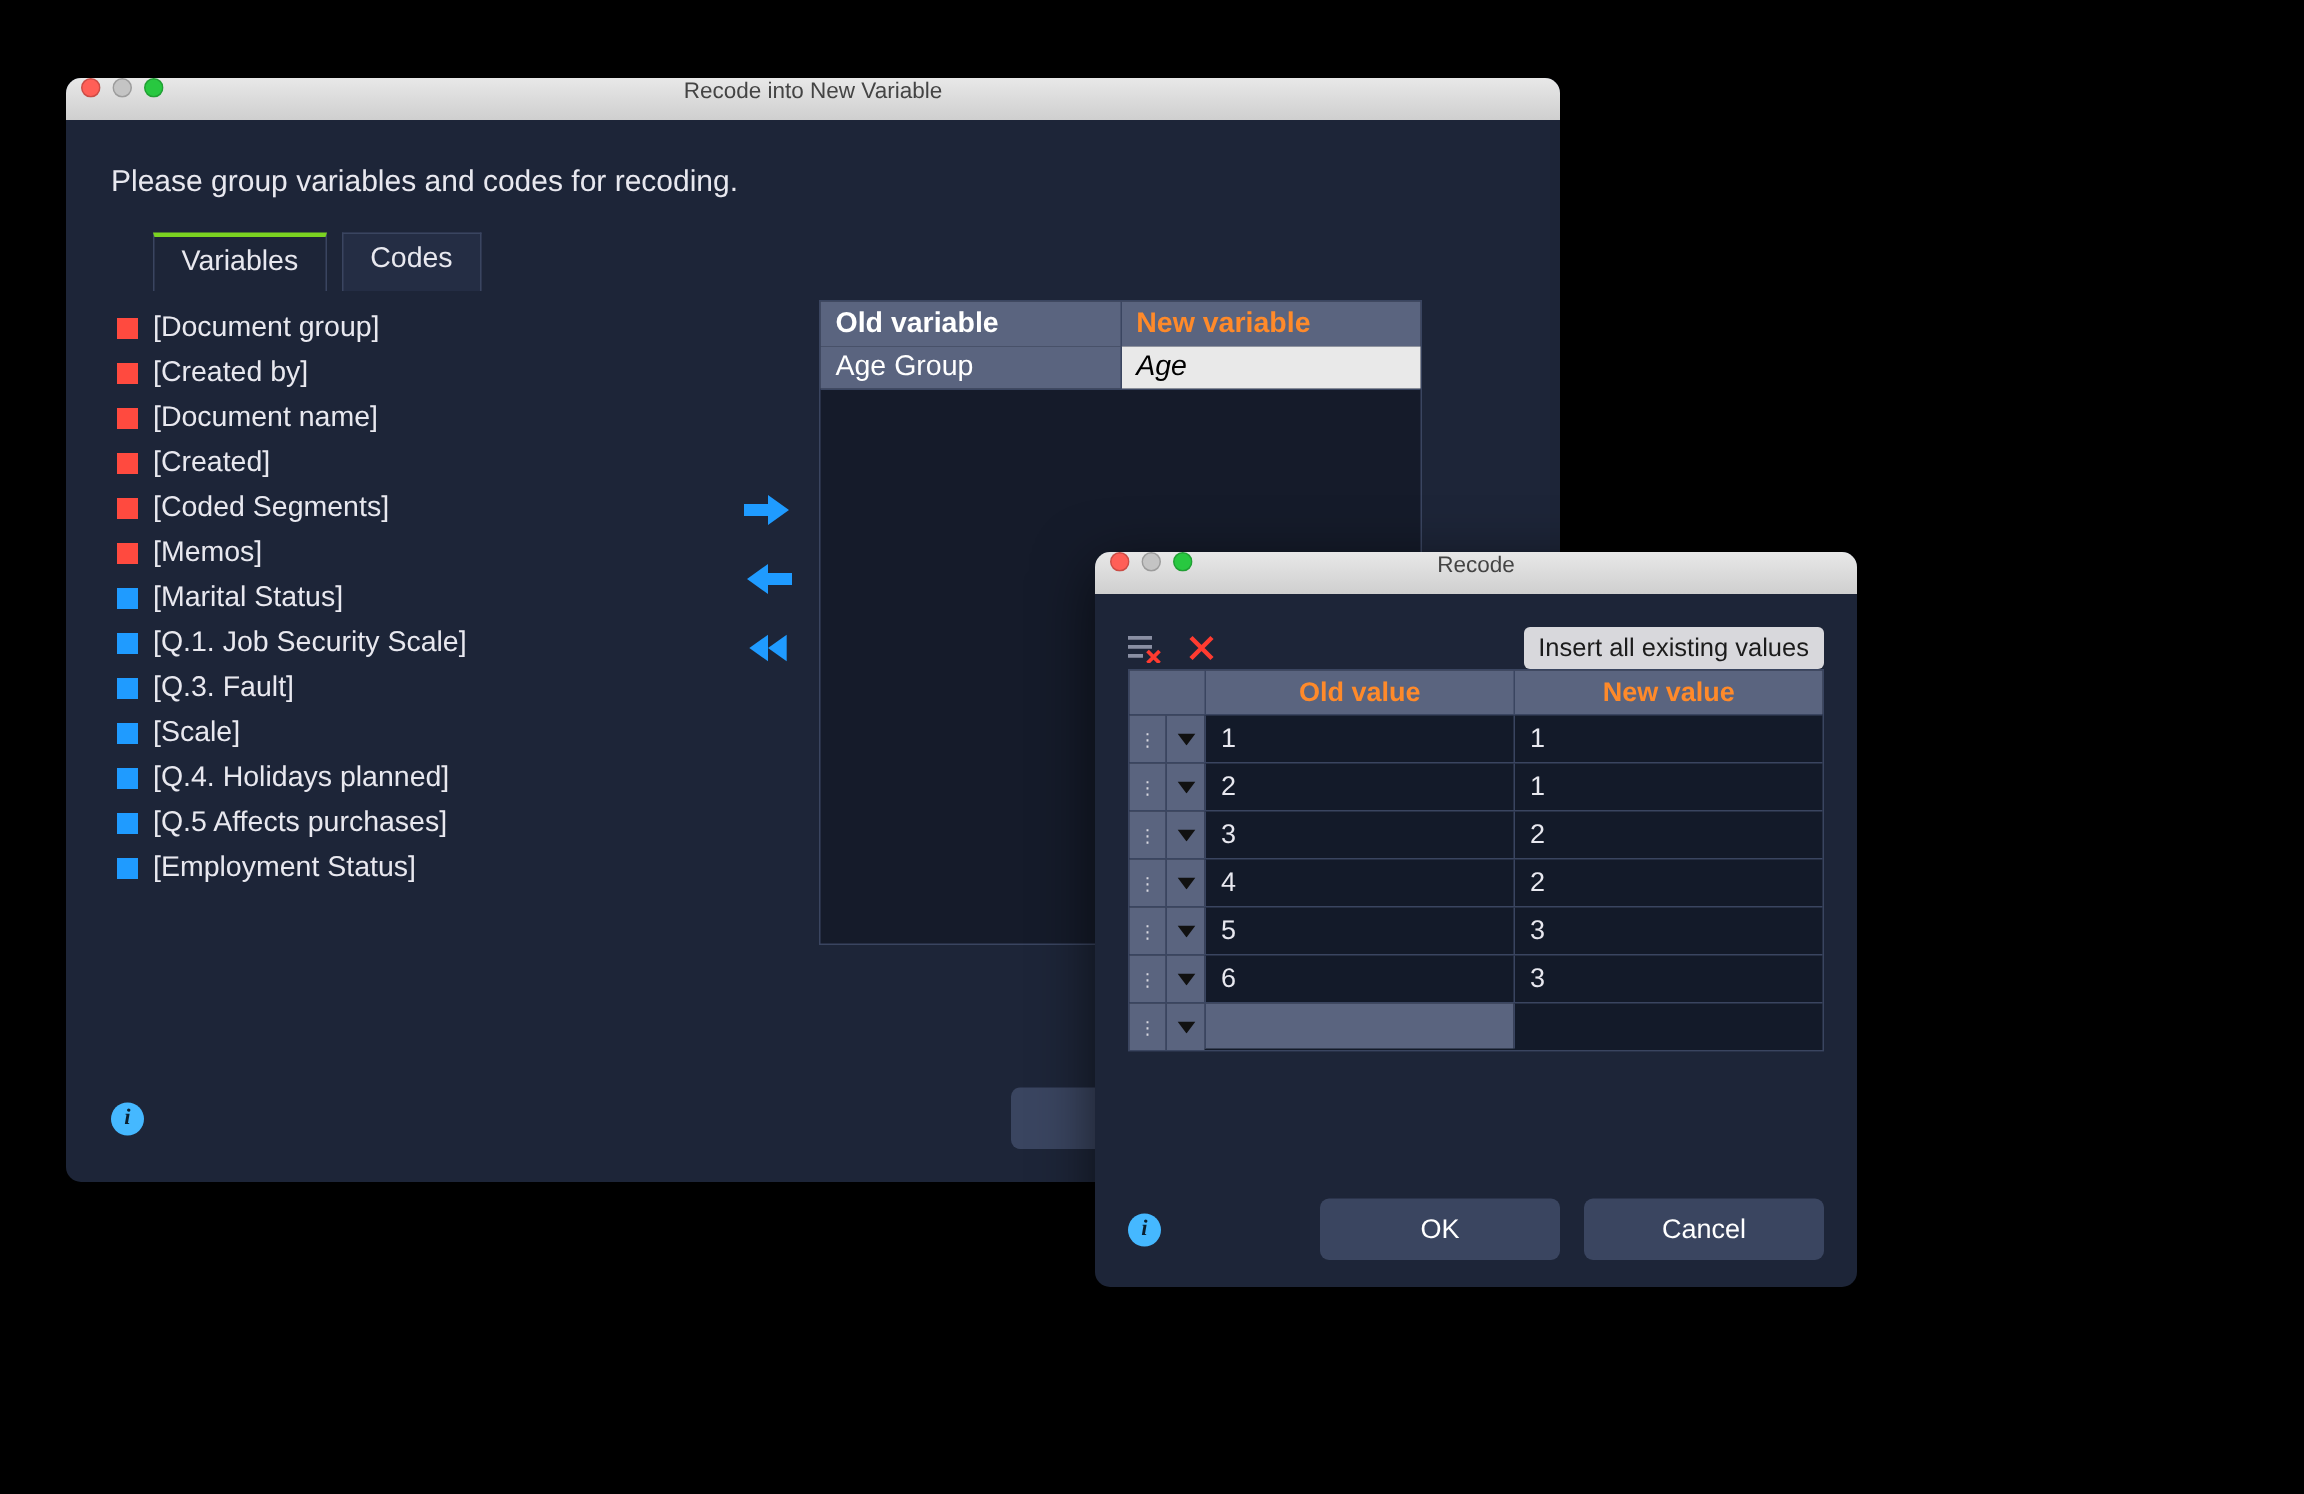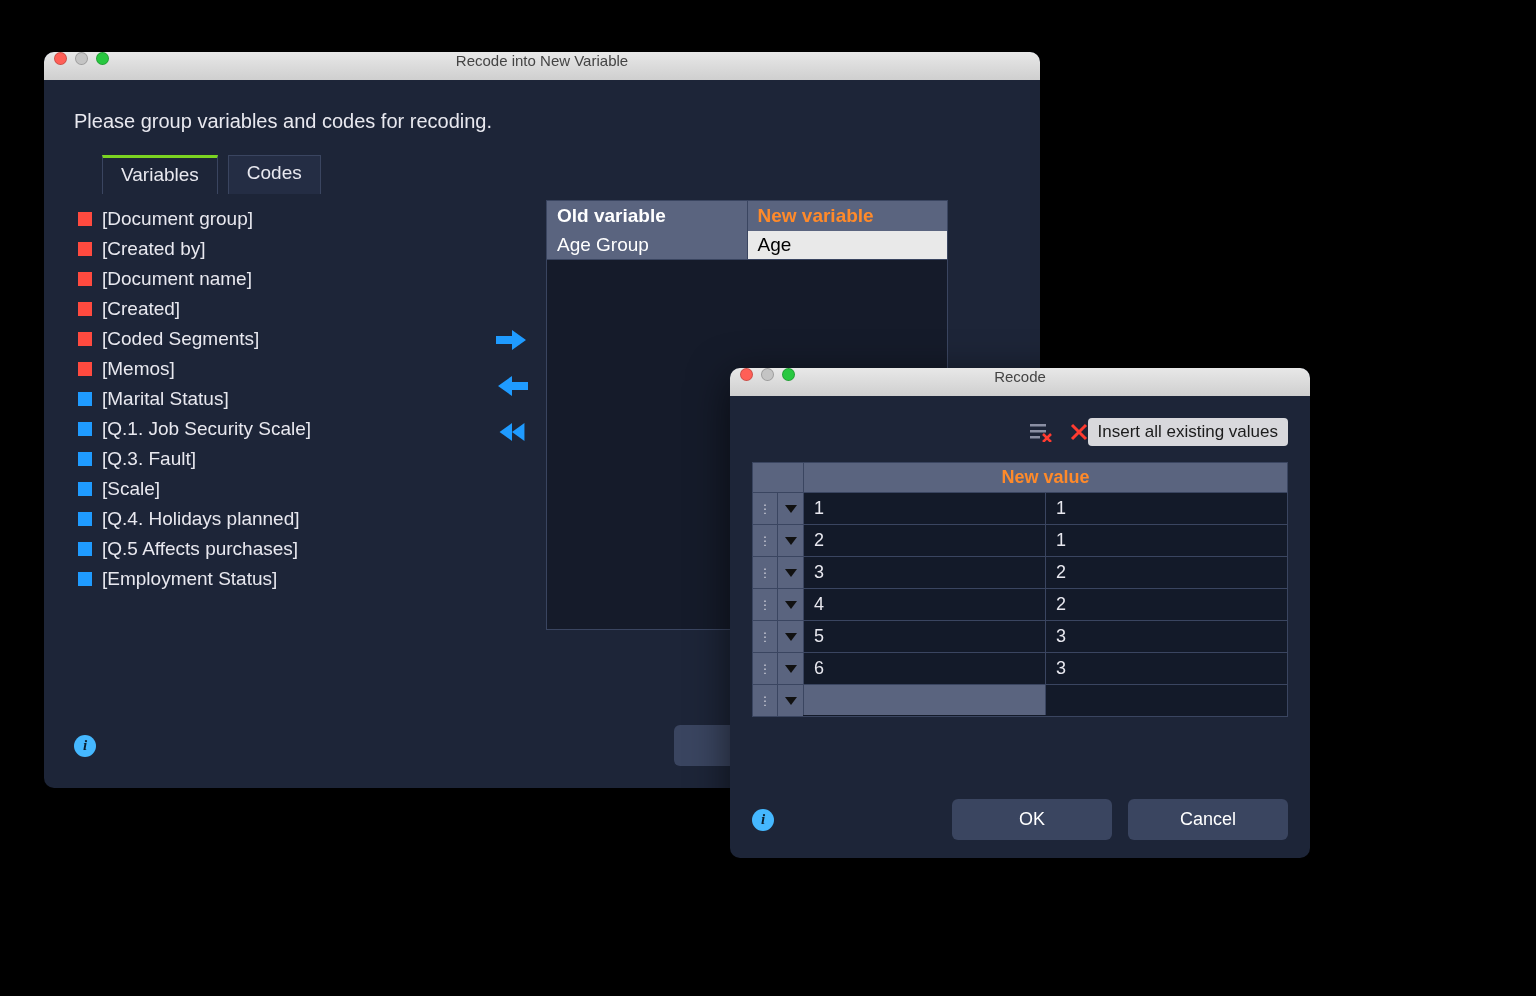--- a/index.html
+++ b/index.html
@@ -120,21 +120,21 @@
   }
   .table1 .hdr .cell { padding: 4px 10px; }
   .table1 .hdr .c1 { flex: 1; border-right: 1px solid #3a4560; color:#fff; }
   .table1 .hdr .c2 { flex: 1; color: #ff8a2a; }
   .table1 .row {
     display: flex;
     font-size: 19px;
   }
   .table1 .row .cell { padding: 3px 10px; }
   .table1 .row .c1 { flex:1; background:#5a647f; border-right:1px solid #3a4560; color:#fff; }
-  .table1 .row .c2 { flex:1; background:#e9e9e9; color:#000; }
+  .table1 .row .c2 { flex:1; background:#e9e9e9; color:#000;font-style:italic; }
   .table1 .rest { height: 370px; border-top:1px solid #3a4560; }
 
   .win1-footer {
     position: absolute;
     left: 30px; right: 30px; bottom: 22px;
     display: flex;
     align-items: center;
     justify-content: space-between;
   }
   .info-icon {
@@ -153,28 +153,28 @@
     border: none;
     color: #fff;
     font-size: 18px;
     padding: 10px 0;
     width: 160px;
     border-radius: 6px;
     cursor: pointer;
   }
 
   
-  .win2 { left: 730px; top: 368px; width: 580px; height: 490px; }
+  .win2 { left: 730px; top: 368px; width: 508px; height: 490px; }
   .win2 .window-body { padding: 22px 22px 18px 22px; position:relative; height: calc(100% - 28px); }
 
   .toolbar2 {
     display:flex;
     align-items:center;
-    justify-content: flex-end;
-    margin-bottom: 16px;
+    justify-content: space-between;
+    margin-bottom: 0;
   }
   .toolbar2 .left { display:flex; gap: 18px; align-items:center; }
   .list-x-icon svg, .x-icon svg { display:block; }
   .insert-btn {
     background: #d8d8dc;
     color: #1c1c1c;
     border: none;
     border-radius: 4px;
     padding: 4px 10px;
     font-size: 17px;
@@ -366,20 +366,21 @@
           </svg>
         </span>
       </div>
       <button class="insert-btn">Insert all existing values</button>
     </div>
 
     <div class="table2">
       <div class="hdr2">
         <div class="dots-col"></div>
         <div class="arrow-col2"></div>
+        <div class="old">Old value</div>
         <div class="new">New value</div>
       </div>
 
       <div class="row2">
         <div class="dots">⋮</div>
         <div class="dd">
             <svg viewBox="0 0 12 8">
               <path d="M0 0 L12 0 L6 8 Z" fill="#111"></path>
             </svg>
           </div>

